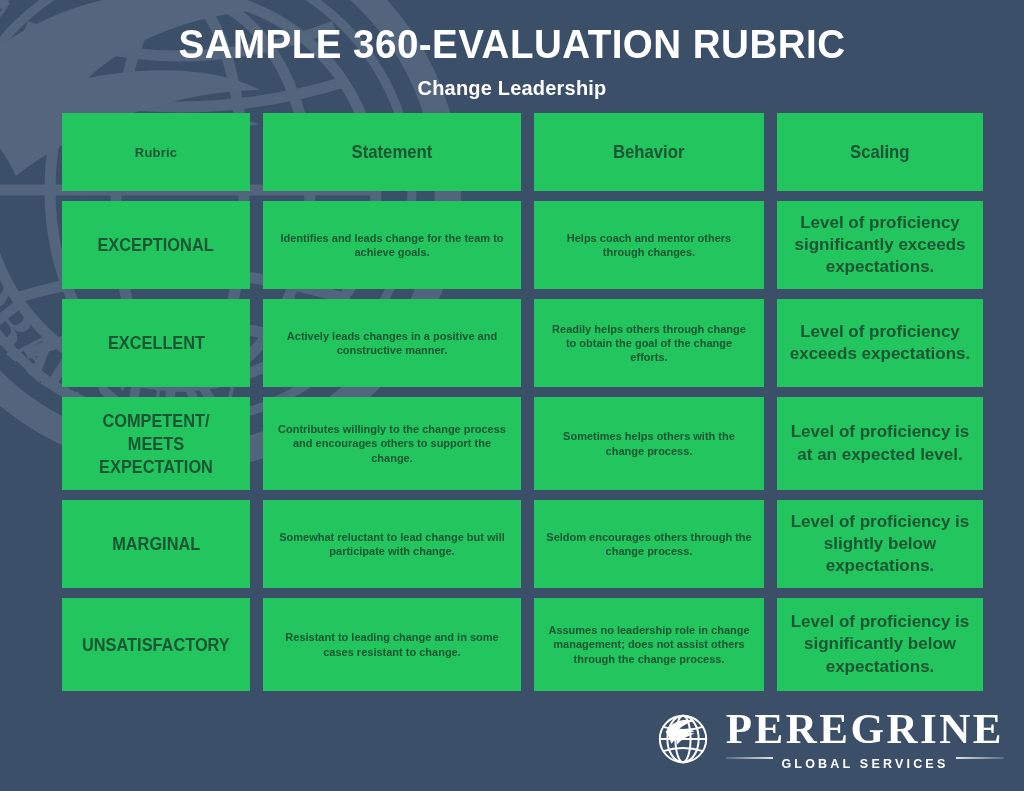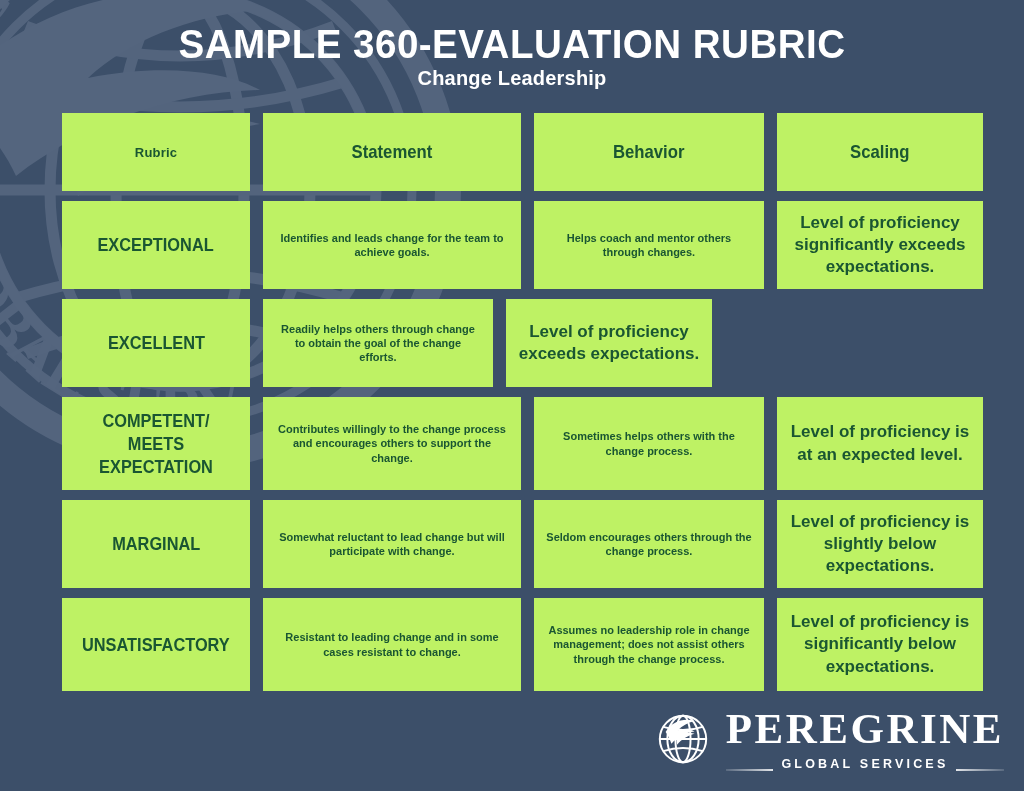--- a/index.html
+++ b/index.html
@@ -38,20 +38,21 @@
   #main-title {
     font-family: "Liberation Sans Narrow", "Liberation Sans", sans-serif;
     font-weight: 700;
     font-size: 41px;
     letter-spacing: 0.5px;
     color: #ffffff;
     line-height: 1.1;
     transform: scaleX(0.94);
   }
   #subtitle {
+    margin-top: 10px;
     font-family: "Liberation Sans", sans-serif;
     font-weight: 700;
     font-size: 20px;
     color: #ffffff;
     letter-spacing: 0.2px;
   }
 
   
   #rubric-table {
     position: absolute;
@@ -61,21 +62,21 @@
     z-index: 2;
     display: flex;
     flex-direction: column;
     gap: 10px;
   }
   .table-row {
     display: flex;
     gap: 13px;
   }
   .cell {
-    background: #bef264;
+    background: #22c55e;
     color: #1a5632;
     display: flex;
     align-items: center;
     justify-content: center;
     text-align: center;
     box-sizing: border-box;
     padding: 4px 12px;
   }
   .col-rubric   { width: 188px; flex: 0 0 188px; }
   .col-stmt     { width: 258px; flex: 0 0 258px; }
@@ -134,21 +135,21 @@
   #logo-name {
     font-family: "Liberation Serif", serif;
     font-weight: 700;
     font-size: 43px;
     line-height: 1;
     color: #ffffff;
     letter-spacing: 2.5px;
   }
   #logo-tagline-row {
     display: flex;
-    align-items: flex-end;
+    align-items: flex-start;
     gap: 8px;
     margin-top: 7px;
   }
   .tag-rule {
     flex: 1 1 auto;
     height: 2px;
     background: linear-gradient(to right, rgba(255,255,255,0.15), rgba(255,255,255,0.85));
   }
   .tag-rule.right {
     background: linear-gradient(to left, rgba(255,255,255,0.15), rgba(255,255,255,0.85));
@@ -235,20 +236,23 @@
       <span class="body-text">Helps coach and mentor others through changes.</span>
     </div>
     <div class="cell col-scaling">
       <span class="body-text">Level of proficiency significantly exceeds expectations.</span>
     </div>
   </div>
 
   <div class="table-row data-row">
     <div class="cell col-rubric">
       <span class="rubric-label">EXCELLENT</span>
+    </div>
+    <div class="cell col-stmt">
+      <span class="body-text">Actively leads changes in a positive and constructive manner.</span>
     </div>
     <div class="cell col-behavior">
       <span class="body-text">Readily helps others through change to obtain the goal of the change efforts.</span>
     </div>
     <div class="cell col-scaling">
       <span class="body-text">Level of proficiency exceeds expectations.</span>
     </div>
   </div>
 
   <div class="table-row data-row tall">

